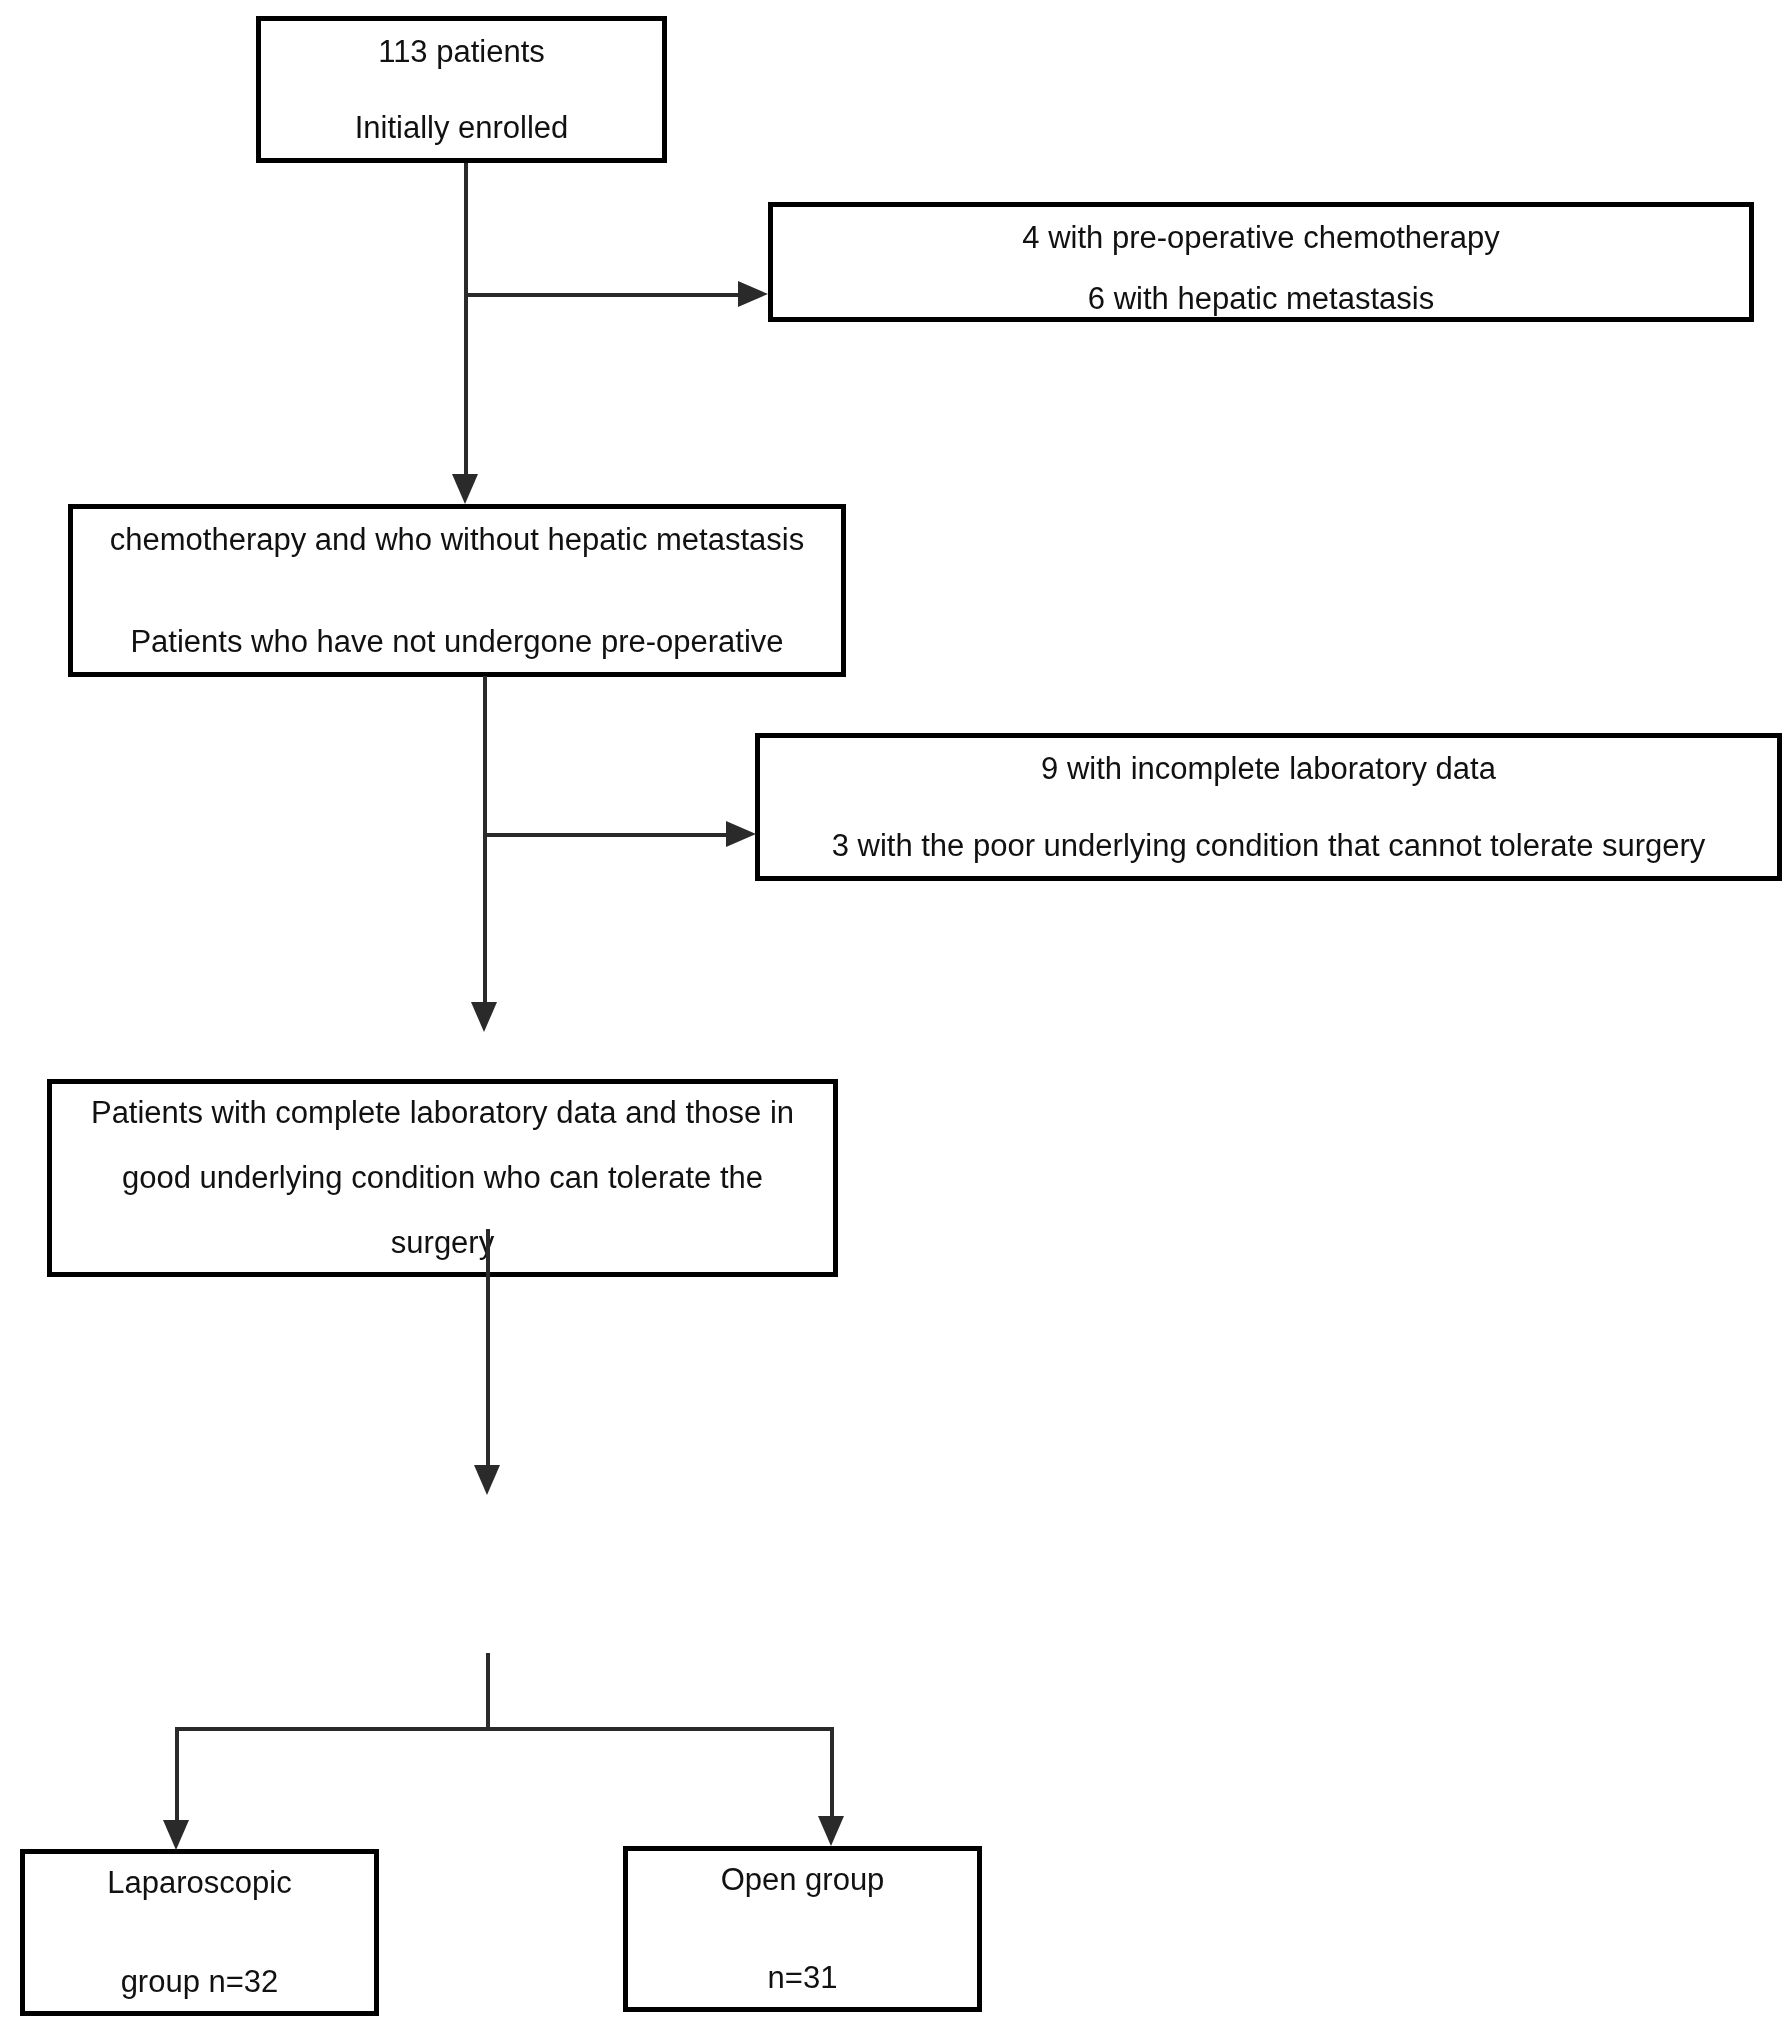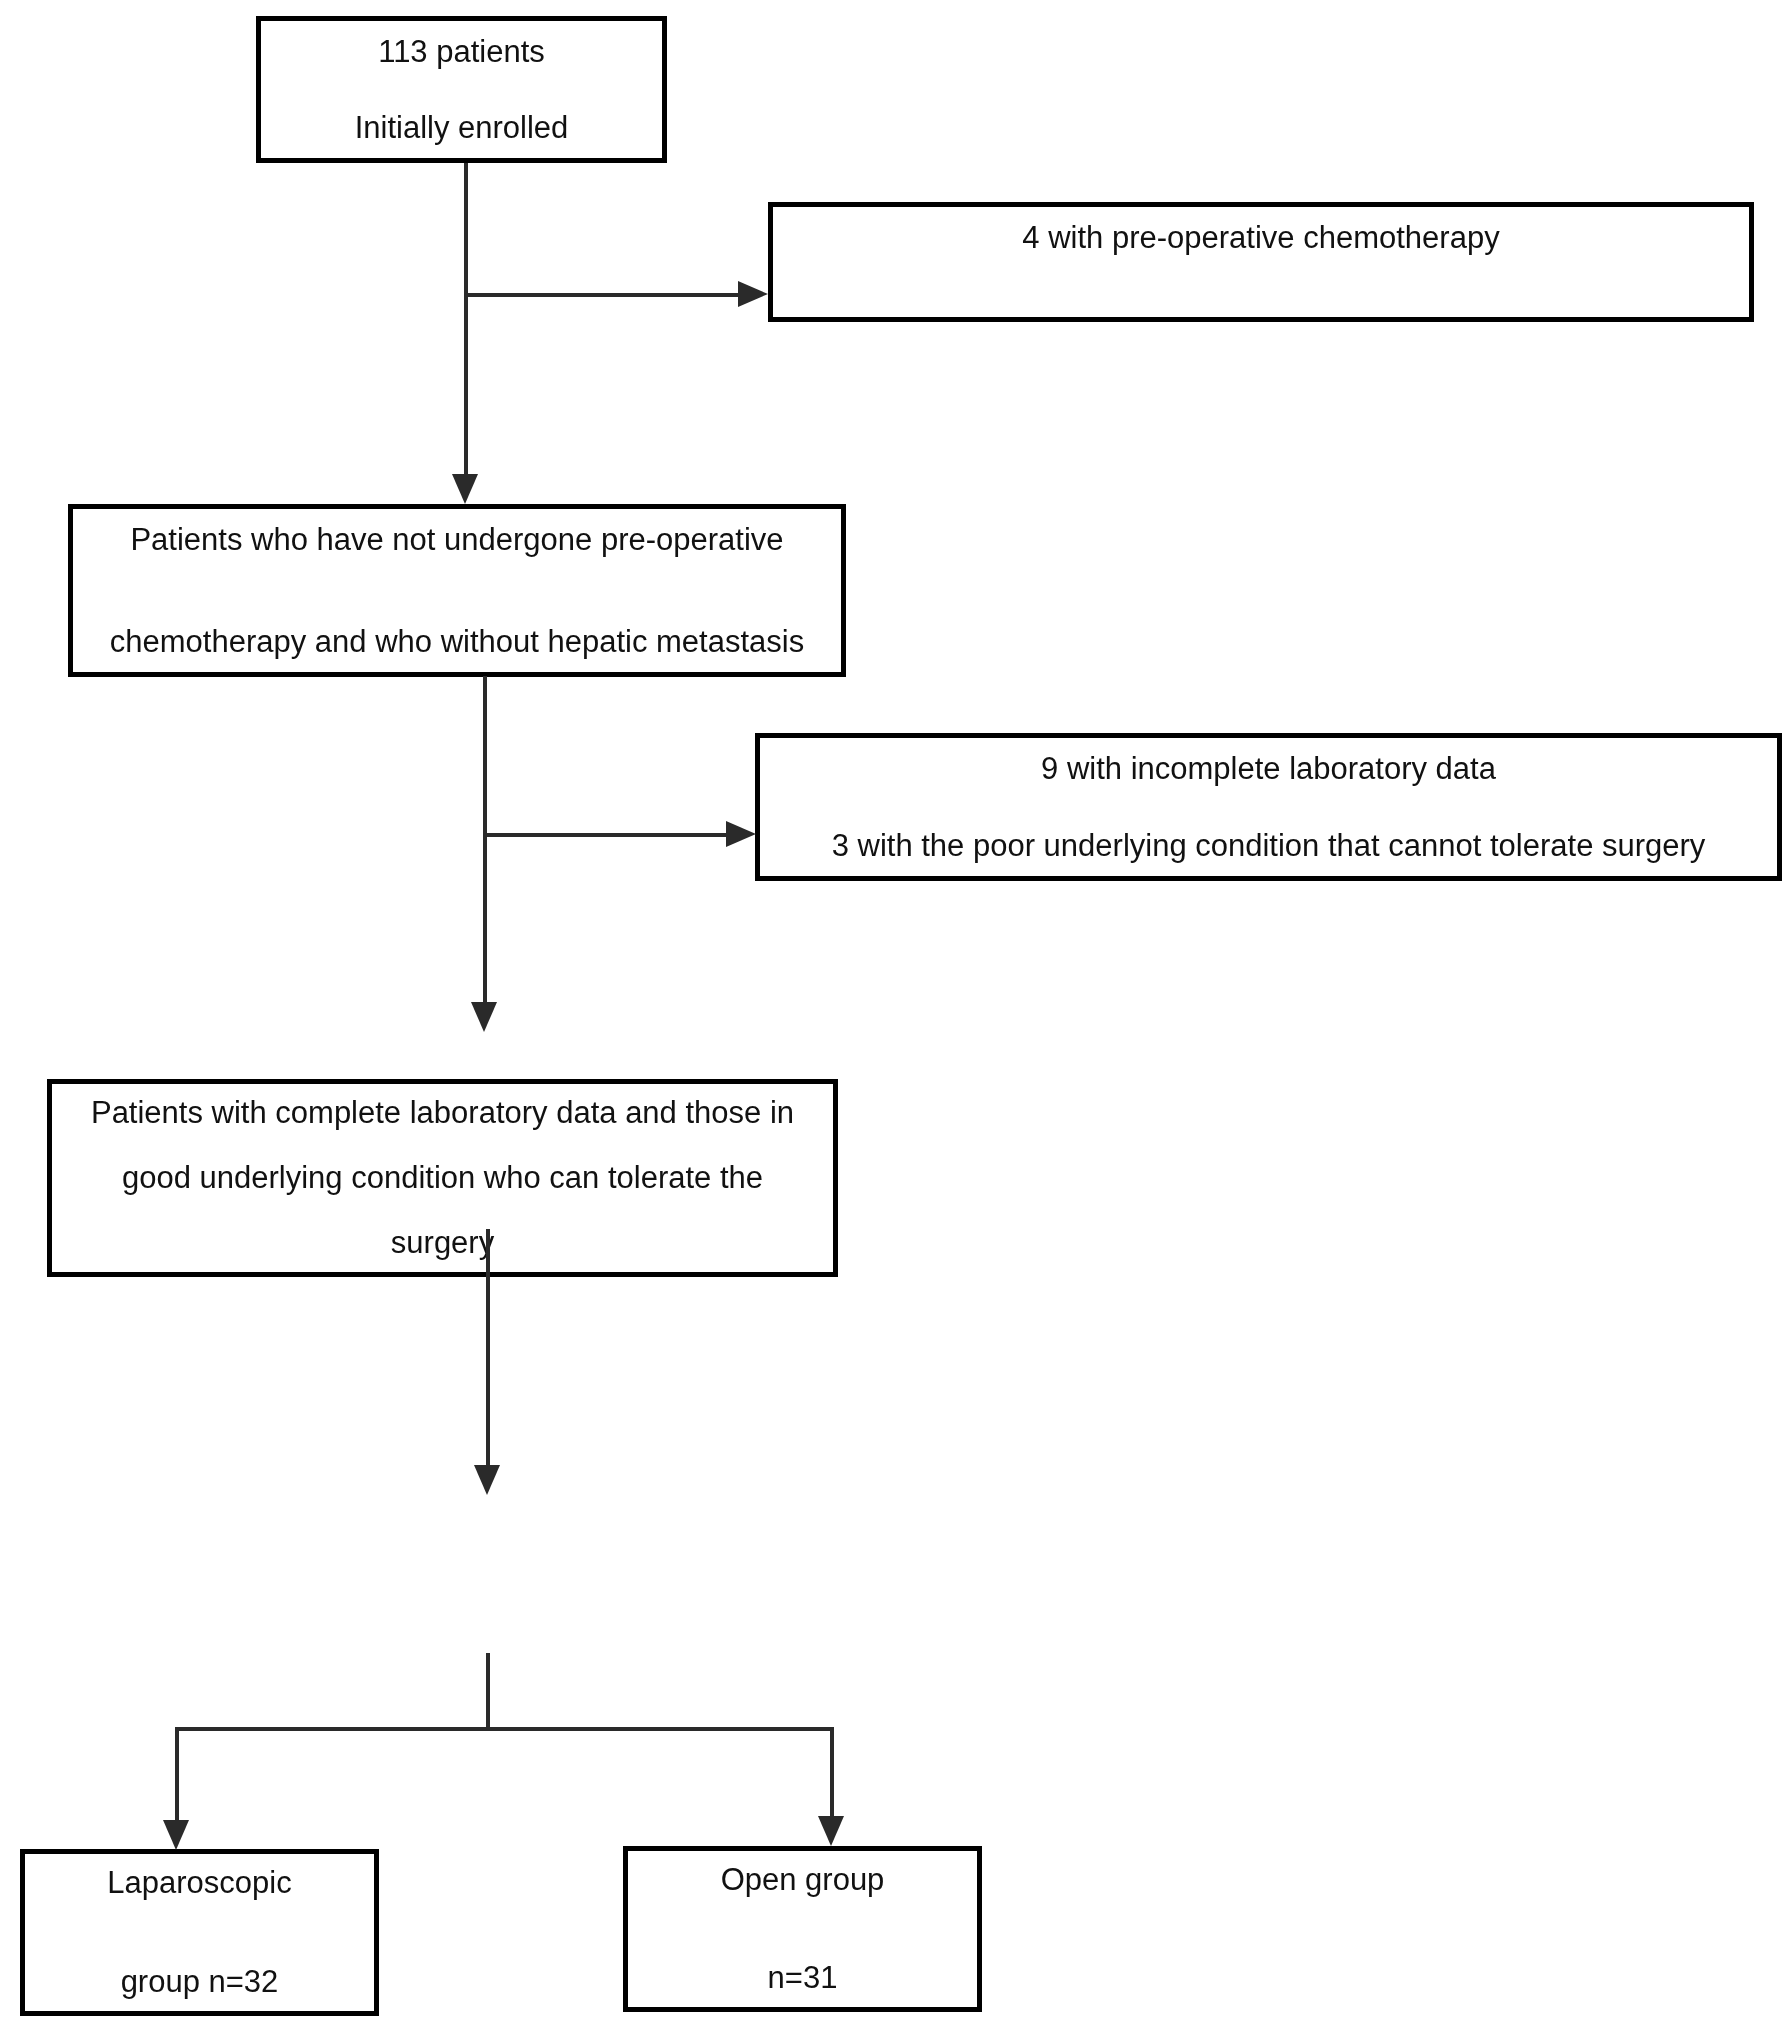--- a/index.html
+++ b/index.html
@@ -51,25 +51,26 @@
 
 <div class="canvas">
 
   <div class="box" style="left:256px;top:15.5px;width:411px;height:147px;">
     <span>113 patients</span>
     <span>Initially enrolled</span>
   </div>
 
   <div class="box" style="left:768px;top:202px;width:986px;height:120px;">
     <span>4 with pre-operative chemotherapy</span>
+    <span>6 with hepatic metastasis</span>
   </div>
 
   <div class="box" style="left:68px;top:504px;width:778px;height:173px;">
+    <span>chemotherapy and who without hepatic metastasis</span>
     <span>Patients who have not undergone pre-operative</span>
-    <span>chemotherapy and who without hepatic metastasis</span>
   </div>
 
   <div class="box" style="left:755px;top:733px;width:1027px;height:148px;">
     <span>9 with incomplete laboratory data</span>
     <span>3 with the poor underlying condition that cannot tolerate surgery</span>
   </div>
 
   <div class="box" style="left:47px;top:1031px;width:791px;height:198px;line-height:58px;margin-top:48px;">
     <span>Patients with complete laboratory data and those in</span>
     <span>good underlying condition who can tolerate the</span>

